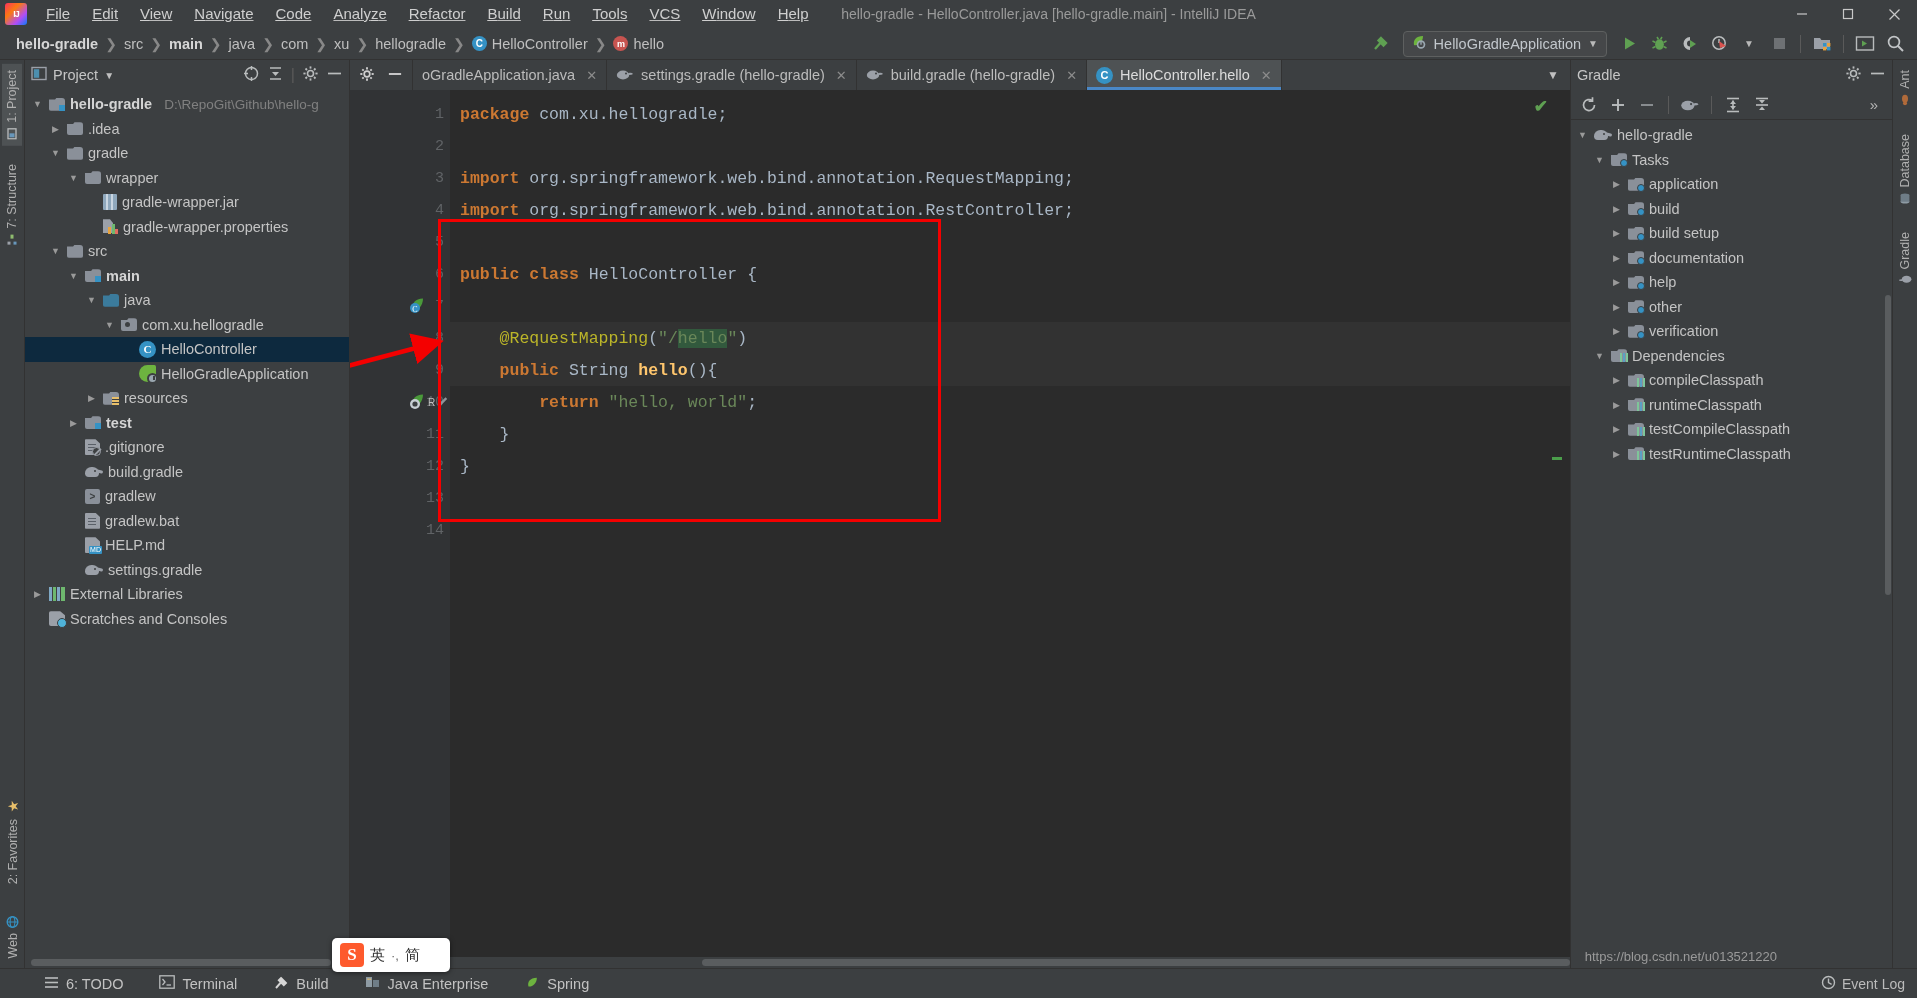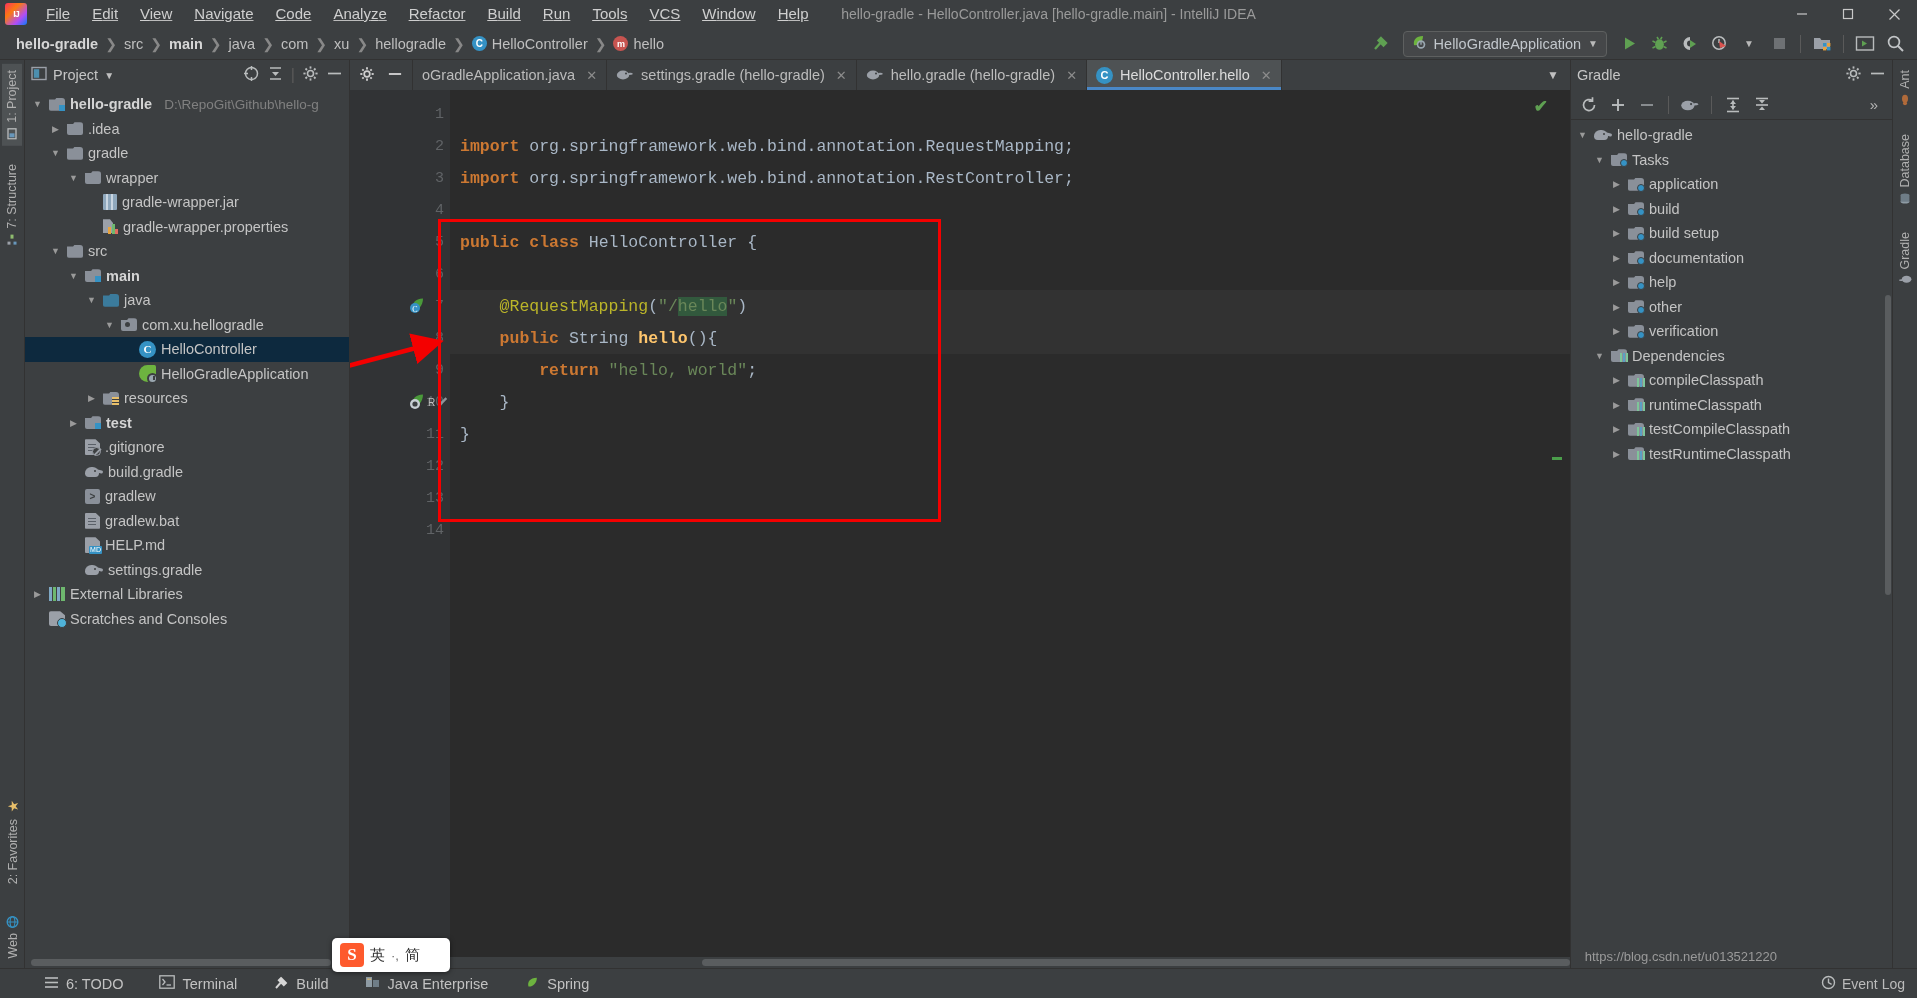--- a/index.html
+++ b/index.html
@@ -711,21 +711,21 @@
           <span class="x">✕</span>
         </div>
         <div class="tab">
           <span>
             <svg width="18" height="14" viewBox="0 0 18 14">
                 <ellipse cx="7" cy="8" rx="6.2" ry="4.4" fill="#9ba0a8"></ellipse>
                 <path d="M12 6 Q16 5 17 7 Q16 8 13 8 Z" fill="#9ba0a8"></path>
                 <circle cx="10" cy="6.6" r="1" fill="#3c3f41"></circle>
               </svg>
           </span>
-          <span>hello.gradle (hello-gradle)</span>
+          <span>build.gradle (hello-gradle)</span>
           <span class="x">✕</span>
         </div>
         <div class="tab active">
           <span class="cl-icon" style="width:17px;height:17px;font-size:11px">C</span>
           <span>HelloController.hello</span>
           <span class="x">✕</span>
         </div>
         <div class="chev">
             <span style="font-size:12px">▼</span>
           </div>
@@ -792,20 +792,21 @@
               <span class="fold-mark">−</span>
             </div>
             <div class="gline">
               <span>13</span>
             </div>
             <div class="gline">
               <span>14</span>
             </div>
           </div>
         <div class="code" id="code">
+            <div class="cline"><span class="k">package </span><span class="id">com.xu.hellogradle;</span></div>
             <div class="cline">&nbsp;</div>
             <div class="cline"><span class="k">import </span><span class="id">org.springframework.web.bind.annotation.RequestMapping;</span></div>
             <div class="cline"><span class="k">import </span><span class="id">org.springframework.web.bind.annotation.RestController;</span></div>
             <div class="cline">&nbsp;</div>
             <div class="cline"><span class="k">public class </span><span class="id">HelloController </span><span class="pl">{</span></div>
             <div class="cline">&nbsp;</div>
             <div class="cline hl"><span class="ann">    @RequestMapping</span><span class="pl">(</span><span class="str">"/</span><span class="strhl">hello</span><span class="str">"</span><span class="pl">)</span></div>
             <div class="cline hl"><span class="k">    public </span><span class="id">String </span><span class="mth">hello</span><span class="pl">(){</span></div>
             <div class="cline"><span class="k">        return </span><span class="str">"hello, world"</span><span class="pl">;</span></div>
             <div class="cline"><span class="pl">    }</span></div>

